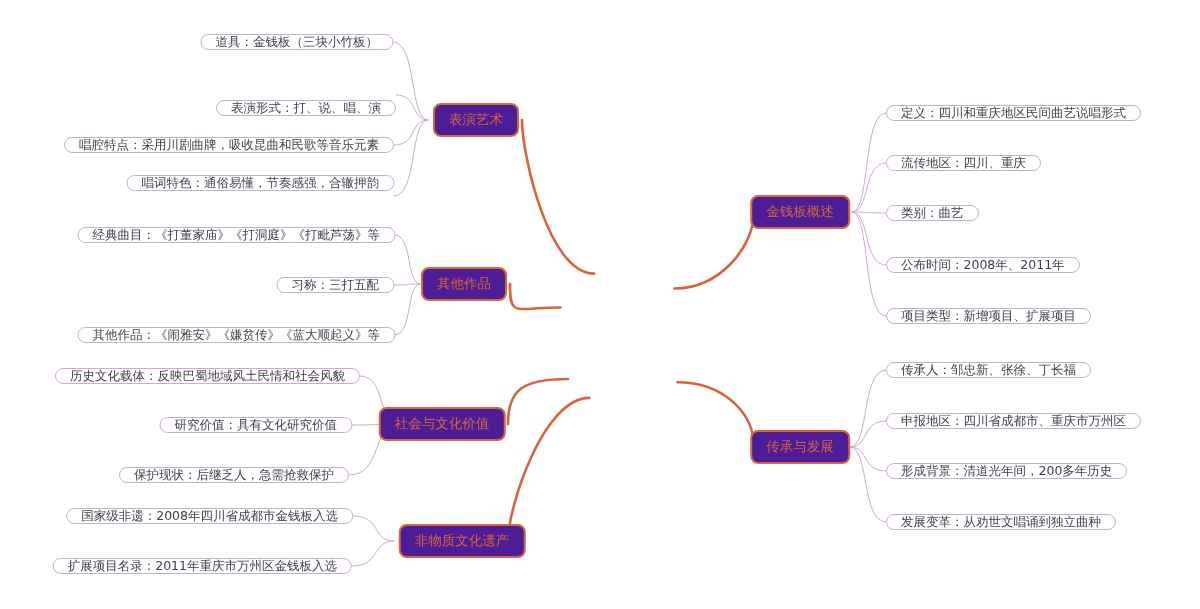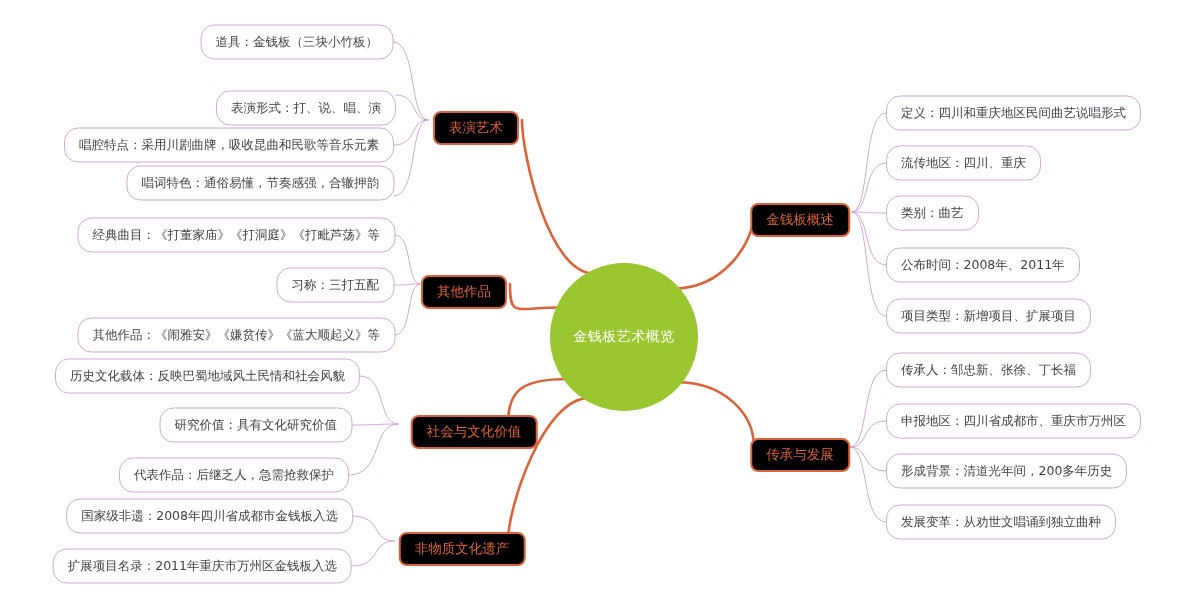--- a/index.html
+++ b/index.html
@@ -45,30 +45,29 @@
     left: 550px;
     top: 263px;
     z-index: 4;
   }
   
   .branch-node {
     height: 34px;
     padding: 0 14px;
     border: 2px solid #d9643c;
     border-radius: 8px;
-    background: #000000;
+    background: #4c1d95;
     color: #d9643c;
     font-size: 13.5px;
     z-index: 3;
     transform: translate(-50%, -50%);
-    margin-top: 8px;
   }
   
   .leaf-node {
-    height: 35px;
+    height: 16px;
     padding: 0 14px;
     border: 1px solid #cfa8d6;
     border-radius: 14px;
     background: #ffffff;
     color: #3f3f46;
     font-size: 12.5px;
     z-index: 2;
     transform: translate(0, -50%);
   }
   .leaf-node.right-anchored {
@@ -107,41 +106,40 @@
         <path d="M 852 212 C 870.7 212, 862.2 213, 886 213" stroke="#cfa8d6" stroke-width="1" fill="none"></path>
         <path d="M 852 212 C 870.7 212, 862.2 265, 886 265" stroke="#cfa8d6" stroke-width="1" fill="none"></path>
         <path d="M 852 212 C 870.7 212, 862.2 316, 886 316" stroke="#cfa8d6" stroke-width="1" fill="none"></path>
         <path d="M 850 447 C 869.8 447, 860.8 370, 886 370" stroke="#cfa8d6" stroke-width="1" fill="none"></path>
         <path d="M 850 447 C 869.8 447, 860.8 421, 886 421" stroke="#cfa8d6" stroke-width="1" fill="none"></path>
         <path d="M 850 447 C 869.8 447, 860.8 471, 886 471" stroke="#cfa8d6" stroke-width="1" fill="none"></path>
         <path d="M 850 447 C 869.8 447, 860.8 522, 886 522" stroke="#cfa8d6" stroke-width="1" fill="none"></path>
       </g>
   </svg>
 
-  <div class="node" id="root-node">金钱板艺术概览</div>
 
   <div id="branch-nodes-container">
       <div class="node branch-node" style="left: 476px; top: 120px;">表演艺术</div>
       <div class="node branch-node" style="left: 464px; top: 284px;">其他作品</div>
-      <div class="node branch-node" style="left: 474px; top: 424px;">社会与文化价值</div>
+      <div class="node branch-node" style="left: 442px; top: 424px;">社会与文化价值</div>
       <div class="node branch-node" style="left: 462px; top: 541px;">非物质文化遗产</div>
       <div class="node branch-node" style="left: 800px; top: 212px;">金钱板概述</div>
       <div class="node branch-node" style="left: 800px; top: 447px;">传承与发展</div>
     </div>
   <div id="leaf-nodes-container">
       <div class="node leaf-node right-anchored" style="left: 393px; top: 42px;">道具：金钱板（三块小竹板）</div>
       <div class="node leaf-node right-anchored" style="left: 396px; top: 95px; margin-top: 13px;">表演形式：打、说、唱、演</div>
       <div class="node leaf-node right-anchored" style="left: 394px; top: 145px;">唱腔特点：采用川剧曲牌，吸收昆曲和民歌等音乐元素</div>
       <div class="node leaf-node right-anchored" style="left: 394px; top: 183px; text-align: right;">唱词特色：通俗易懂，节奏感强，合辙押韵</div>
       <div class="node leaf-node right-anchored" style="left: 395px; top: 235px;">经典曲目：《打董家庙》《打洞庭》《打毗芦荡》等</div>
       <div class="node leaf-node right-anchored" style="left: 394px; top: 285px;">习称：三打五配</div>
       <div class="node leaf-node right-anchored" style="left: 395px; top: 335px;">其他作品：《闹雅安》《嫌贫传》《蓝大顺起义》等</div>
       <div class="node leaf-node right-anchored" style="left: 360px; top: 376px;">历史文化载体：反映巴蜀地域风土民情和社会风貌</div>
       <div class="node leaf-node right-anchored" style="left: 352px; top: 425px;">研究价值：具有文化研究价值</div>
-      <div class="node leaf-node right-anchored" style="left: 349px; top: 475px;">代表作品：后继乏人，急需抢救保护</div>
+      <div class="node leaf-node right-anchored" style="left: 349px; top: 475px;">保护现状：后继乏人，急需抢救保护</div>
       <div class="node leaf-node right-anchored" style="left: 353px; top: 516px;">国家级非遗：2008年四川省成都市金钱板入选</div>
       <div class="node leaf-node right-anchored" style="left: 352px; top: 566px;">扩展项目名录：2011年重庆市万州区金钱板入选</div>
       <div class="node leaf-node" style="left: 886px; top: 113px;">定义：四川和重庆地区民间曲艺说唱形式</div>
       <div class="node leaf-node" style="left: 886px; top: 163px; font-family: Liberation Serif, serif;">流传地区：四川、重庆</div>
       <div class="node leaf-node" style="left: 886px; top: 213px;">类别：曲艺</div>
       <div class="node leaf-node" style="left: 886px; top: 265px;">公布时间：2008年、2011年</div>
       <div class="node leaf-node" style="left: 886px; top: 316px;">项目类型：新增项目、扩展项目</div>
       <div class="node leaf-node" style="left: 886px; top: 370px;">传承人：邹忠新、张徐、丁长福</div>
       <div class="node leaf-node" style="left: 886px; top: 421px;">申报地区：四川省成都市、重庆市万州区</div>
       <div class="node leaf-node" style="left: 886px; top: 471px;">形成背景：清道光年间，200多年历史</div>

